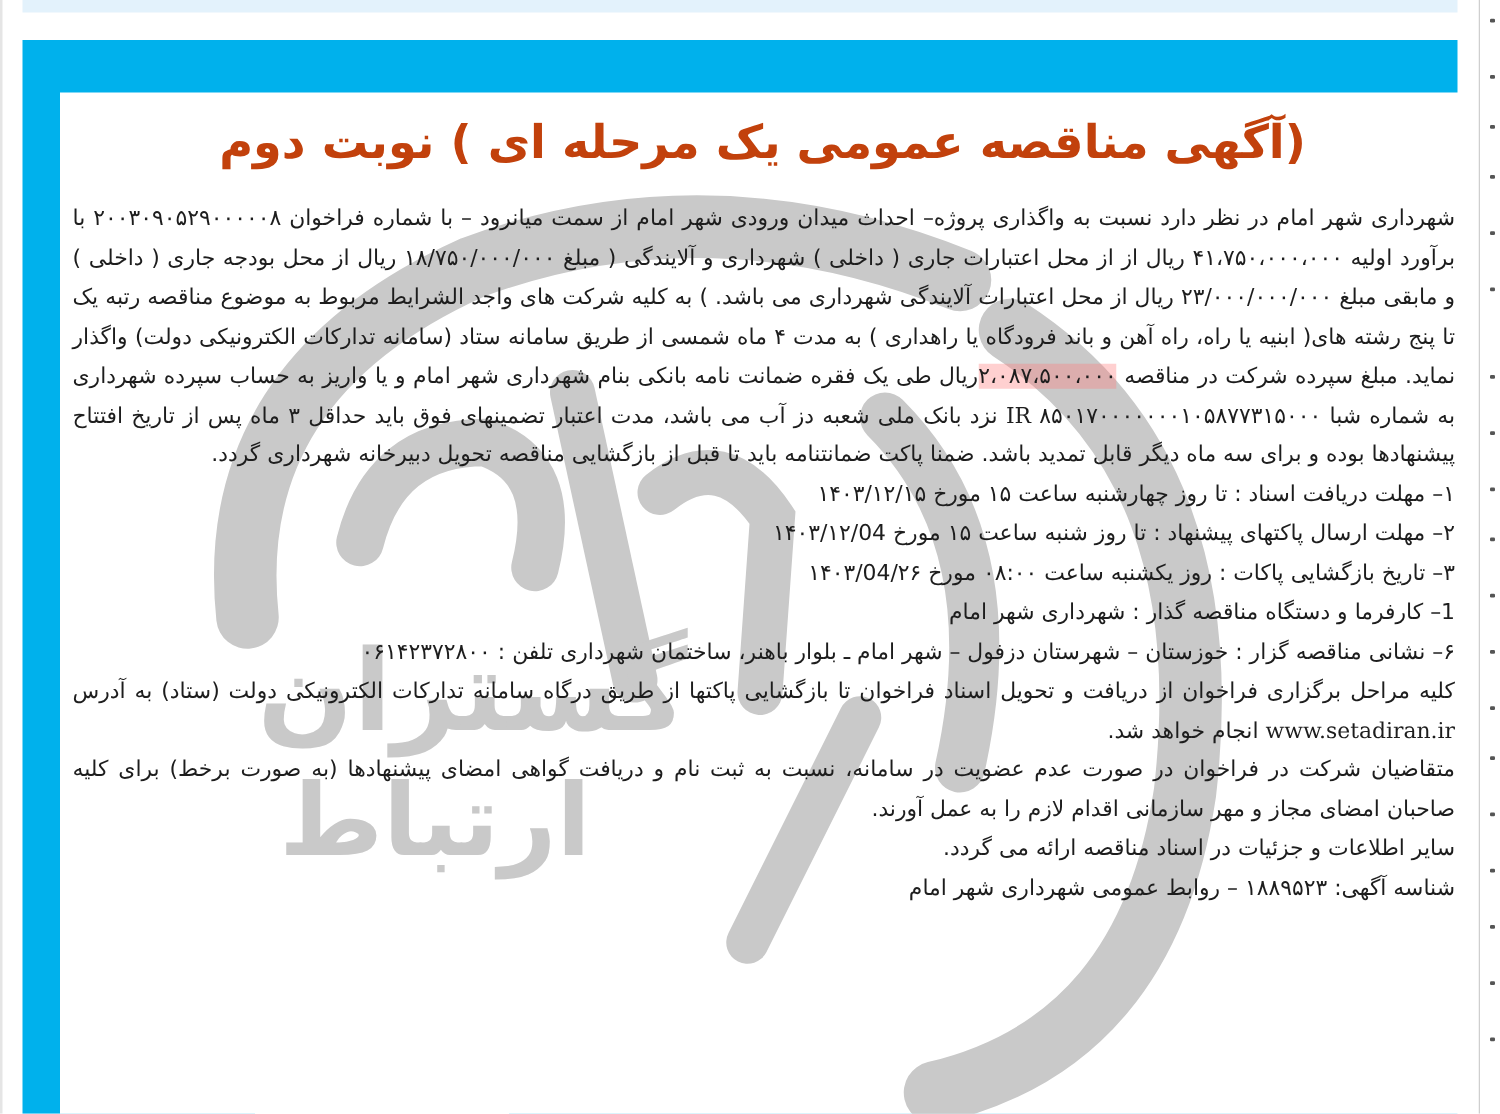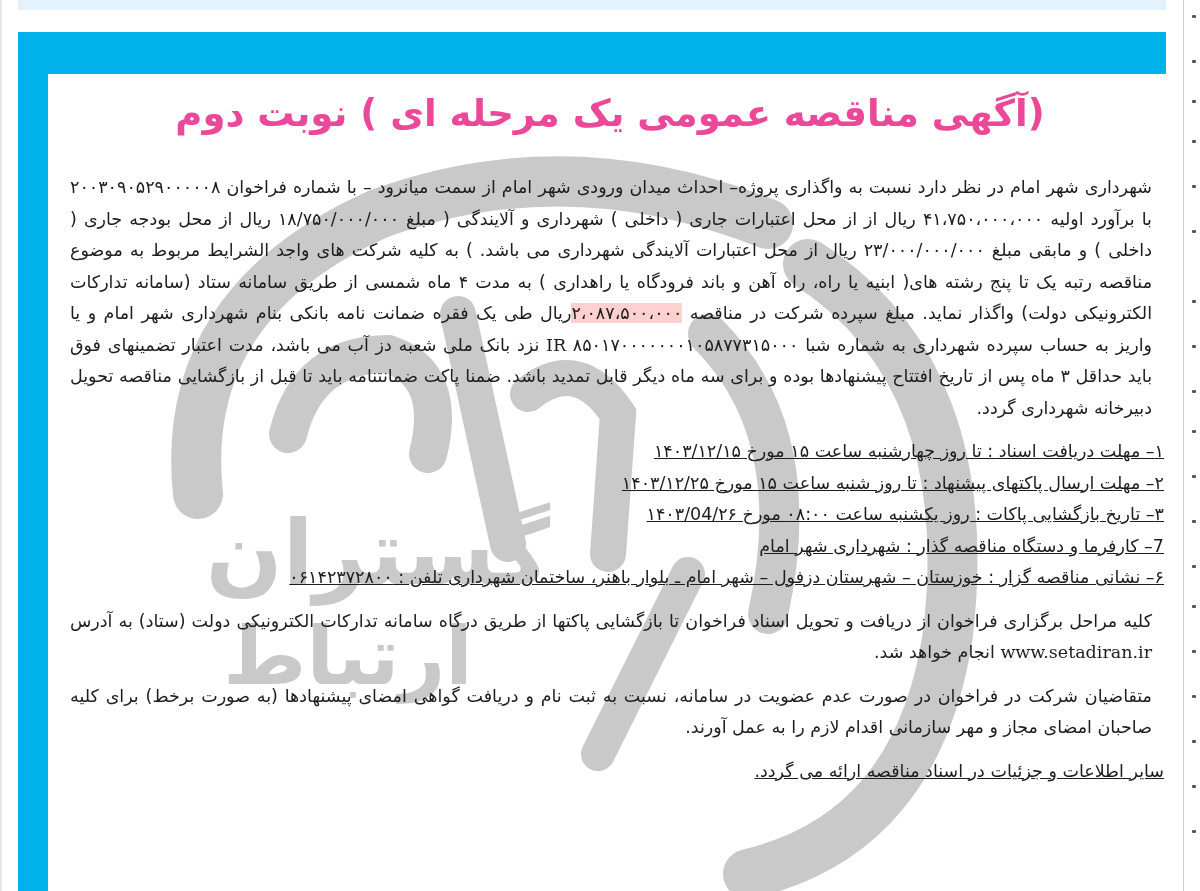--- a/index.html
+++ b/index.html
@@ -31,30 +31,30 @@
       background: #00b1ec;
     }
     .inner {
       position: absolute; left: 30px; top: 42px; width: 1124px; height: 838px;
       background: #ffffff; overflow: hidden;
     }
     .watermark { position: absolute; left: 0; top: 0; width: 1124px; height: 838px; pointer-events: none; }
     .title {
       position: absolute; left: 0; top: 18px; width: 1124px; text-align: center;
       direction: rtl; font-family: "DejaVu Sans", sans-serif; font-weight: bold;
-      font-size: 37px; color: #ec4899; letter-spacing: -1px;
+      font-size: 37px; color: #c2410c; letter-spacing: -1px;
     }
     .body-text {
       position: absolute; left: 10px; top: 86px; width: 1106px;
       direction: rtl; text-align: justify; text-align-last: right;
       font-family: "DejaVu Sans", sans-serif; font-size: 17.5px; line-height: 31.5px;
       color: #1d1d1d;
     }
-    .body-text p { margin: 12px; }
-    .body-text .list-item { margin: 0; text-align: right; text-decoration: underline; }
+    .body-text p { margin: 0; }
+    .body-text .list-item { margin: 0; text-align: right; }
     .highlight { background: rgba(255, 120, 120, 0.35); }
     .ltr { direction: ltr; unicode-bidi: embed; font-family: "DejaVu Serif", serif; }
   </style>
 </head>
 <body>
 
 <div class="left-edge"></div>
 
 <div class="top-strip">
   <div class="top-strip-text">۰ ۰ ۰ ۰ ۰ ۰ ۰ ۰ ۰ ۰ ۰ ۰ ۰ ۰ ۰ ۰ ۰ ۰ ۰ ۰ ۰ ۰ ۰ ۰ ۰ ۰</div>
@@ -99,22 +99,23 @@
         <text x="330" y="510" font-size="90" font-weight="bold" font-family="DejaVu Sans, sans-serif" text-anchor="middle" direction="rtl">گستران</text>
         <text x="300" y="610" font-size="80" font-weight="bold" font-family="DejaVu Sans, sans-serif" text-anchor="middle" direction="rtl">ارتباط</text>
       </g>
     </svg>
 
     <div class="title">(آگهی مناقصه عمومی یک مرحله ای ) نوبت دوم</div>
 
     <div class="body-text">
       <p><span>شهرداری شهر امام در نظر دارد نسبت به واگذاری پروژه– احداث میدان ورودی شهر امام از سمت میانرود – با شماره فراخوان ۲۰۰۳۰۹۰۵۲۹۰۰۰۰۰۸ با برآورد اولیه ۴۱،۷۵۰،۰۰۰،۰۰۰ ریال از از محل اعتبارات جاری ( داخلی ) شهرداری و آلایندگی ( مبلغ ۱۸/۷۵۰/۰۰۰/۰۰۰ ریال از محل بودجه جاری ( داخلی ) و مابقی مبلغ ۲۳/۰۰۰/۰۰۰/۰۰۰ ریال از محل اعتبارات آلایندگی شهرداری می باشد. ) به کلیه شرکت های واجد الشرایط مربوط به موضوع مناقصه رتبه یک تا پنج رشته های( ابنیه یا راه، راه آهن و باند فرودگاه یا راهداری ) به مدت ۴ ماه شمسی از طریق سامانه ستاد (سامانه تدارکات الکترونیکی دولت) واگذار نماید. مبلغ سپرده شرکت در مناقصه </span><span class="highlight">۲،۰۸۷،۵۰۰،۰۰۰</span><span>ریال طی یک فقره ضمانت نامه بانکی بنام شهرداری شهر امام و یا واریز به حساب سپرده شهرداری به شماره شبا </span><span class="ltr">IR ۸۵۰۱۷۰۰۰۰۰۰۰۱۰۵۸۷۷۳۱۵۰۰۰</span><span> نزد بانک ملی شعبه دز آب می باشد، مدت اعتبار تضمینهای فوق باید حداقل ۳ ماه پس از تاریخ افتتاح پیشنهادها بوده و برای سه ماه دیگر قابل تمدید باشد. ضمنا پاکت ضمانتنامه باید تا قبل از بازگشایی مناقصه تحویل دبیرخانه شهرداری گردد.</span></p>
       <p class="list-item">۱– مهلت دریافت اسناد : تا روز چهارشنبه ساعت ۱۵ مورخ ۱۴۰۳/۱۲/۱۵</p>
-      <p class="list-item">۲– مهلت ارسال پاکتهای پیشنهاد  : تا روز شنبه ساعت ۱۵ مورخ ۱۴۰۳/۱۲/۲۵</p>
+      <p class="list-item">۲– مهلت ارسال پاکتهای پیشنهاد  : تا روز شنبه ساعت ۱۵ مورخ ۱۴۰۳/۱۲/04</p>
       <p class="list-item">۳– تاریخ بازگشایی پاکات : روز یکشنبه ساعت ۰۸:۰۰ مورخ ۱۴۰۳/04/۲۶</p>
-      <p class="list-item">7– کارفرما و دستگاه مناقصه گذار : شهرداری شهر امام</p>
+      <p class="list-item">1– کارفرما و دستگاه مناقصه گذار : شهرداری شهر امام</p>
       <p class="list-item">۶– نشانی مناقصه گزار : خوزستان – شهرستان دزفول – شهر امام ـ بلوار باهنر، ساختمان شهرداری تلفن : ۰۶۱۴۲۳۷۲۸۰۰</p>
       <p><span>کلیه مراحل برگزاری فراخوان از دریافت و تحویل اسناد فراخوان تا بازگشایی پاکتها از طریق درگاه سامانه تدارکات الکترونیکی دولت (ستاد) به آدرس </span><span class="ltr">www.setadiran.ir</span><span> انجام خواهد شد.</span></p>
       <p>متقاضیان شرکت در فراخوان در صورت عدم عضویت در سامانه، نسبت به ثبت نام و دریافت گواهی امضای پیشنهادها (به صورت برخط) برای کلیه صاحبان امضای مجاز و مهر سازمانی اقدام لازم را به عمل آورند.</p>
       <p class="list-item">سایر اطلاعات و جزئیات در اسناد مناقصه ارائه می گردد.</p>
+      <p class="list-item">شناسه آگهی: ۱۸۸۹۵۲۳ – روابط عمومی شهرداری شهر امام</p>
     </div>
   </div>
 </div>
 
 </body></html>

